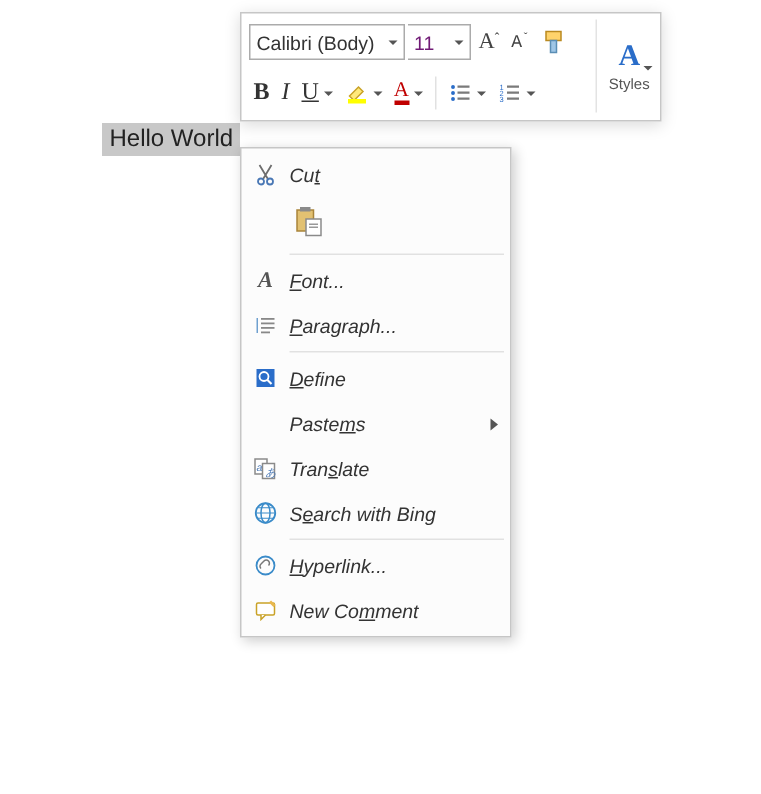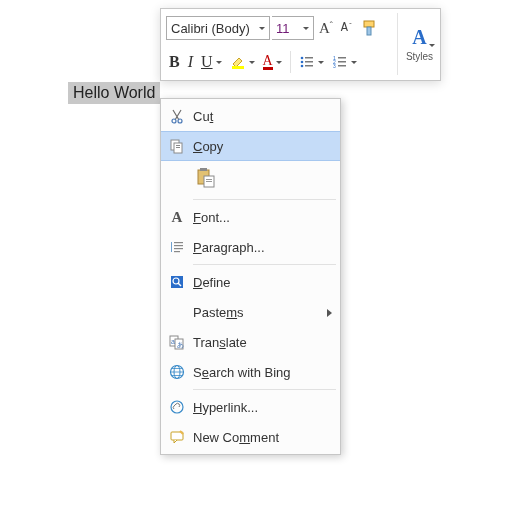--- a/index.html
+++ b/index.html
@@ -119,20 +119,21 @@
   
   .context-menu {
     position: absolute;
     left: 160px;
     top: 98px;
     width: 181px;
     background: #fcfcfc;
     border: 1px solid #c6c6c6;
     box-shadow: 2px 2px 8px rgba(0,0,0,0.2);
     padding: 2px 0;
+    font-style: italic;
   }
   .cm-item {
     display: flex;
     align-items: center;
     height: 30px;
     font-size: 13px;
     color: #333;
     position: relative;
   }
   .cm-icon-col {
@@ -281,31 +282,20 @@
       <div class="cm-icon-col">
           <svg width="16" height="16">
             <path d="M4 2 L10 12 M12 2 L6 12" stroke="#6d6d6d" stroke-width="1.2" fill="none"></path>
             <circle cx="5" cy="13" r="2" fill="none" stroke="#4a78b5" stroke-width="1.2"></circle>
             <circle cx="11" cy="13" r="2" fill="none" stroke="#4a78b5" stroke-width="1.2"></circle>
           </svg>
         </div>
       <div class="cm-label"><span>Cu</span><span class="mn">t</span><span></span></div>
     </div>
 
-    <div class="cm-item hovered">
-      <div class="cm-icon-col">
-          <svg width="16" height="16">
-            <rect x="2" y="2" width="8" height="10" fill="#fff" stroke="#8a8a8a"></rect>
-            <rect x="5" y="5" width="8" height="10" fill="#fff" stroke="#8a8a8a"></rect>
-            <rect x="7" y="7" width="4" height="1" fill="#8a8a8a"></rect>
-            <rect x="7" y="9" width="4" height="1" fill="#8a8a8a"></rect>
-          </svg>
-        </div>
-      <div class="cm-label"><span class="mn">C</span><span>opy</span></div>
-    </div>
 
     <div class="paste-opts">
       <div class="paste-opt-btn">
         <svg width="20" height="20">
             <rect x="2" y="2" width="11" height="14" fill="#e2c172" stroke="#a9843a"></rect>
             <rect x="4" y="0" width="7" height="3" fill="#8a8a8a"></rect>
             <rect x="8" y="8" width="10" height="11" fill="#fff" stroke="#8a8a8a"></rect>
             <rect x="10" y="11" width="6" height="1" fill="#999"></rect>
             <rect x="10" y="13" width="6" height="1" fill="#999"></rect>
           </svg>

